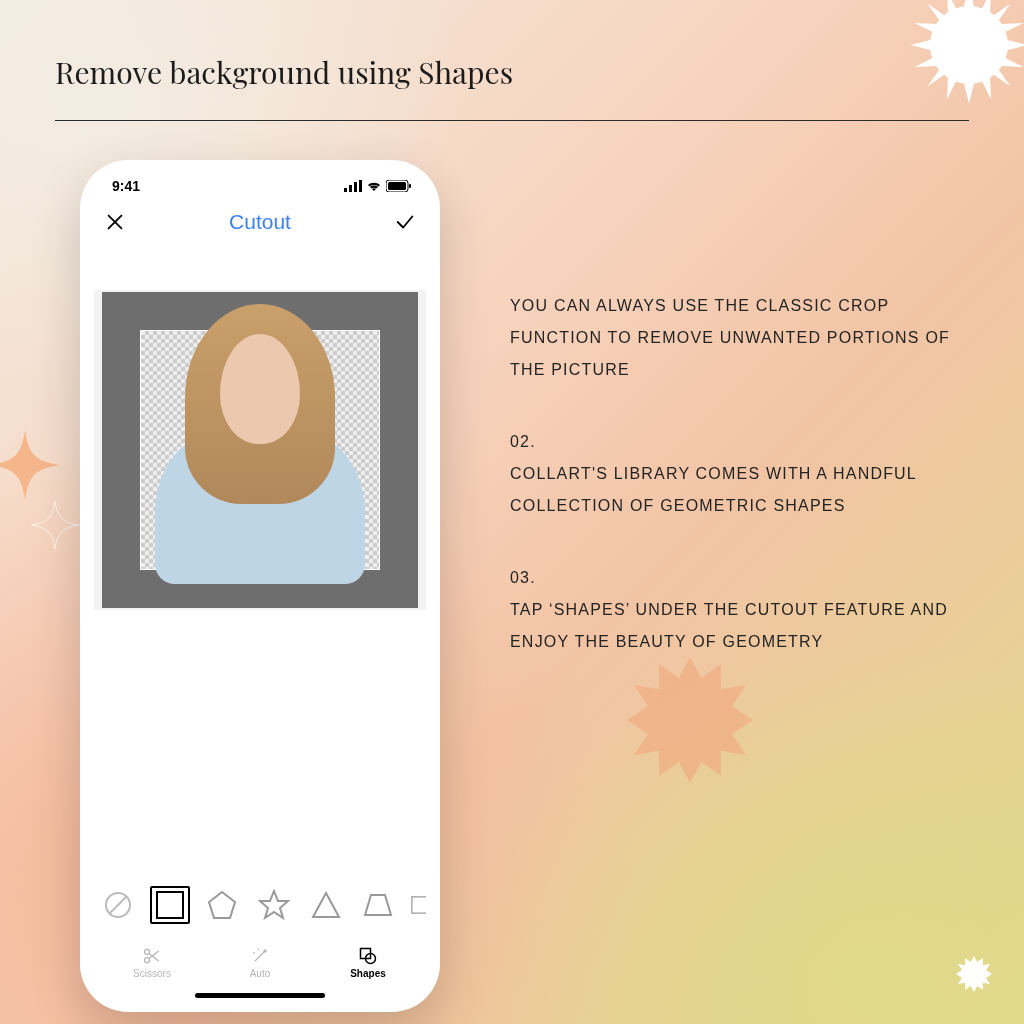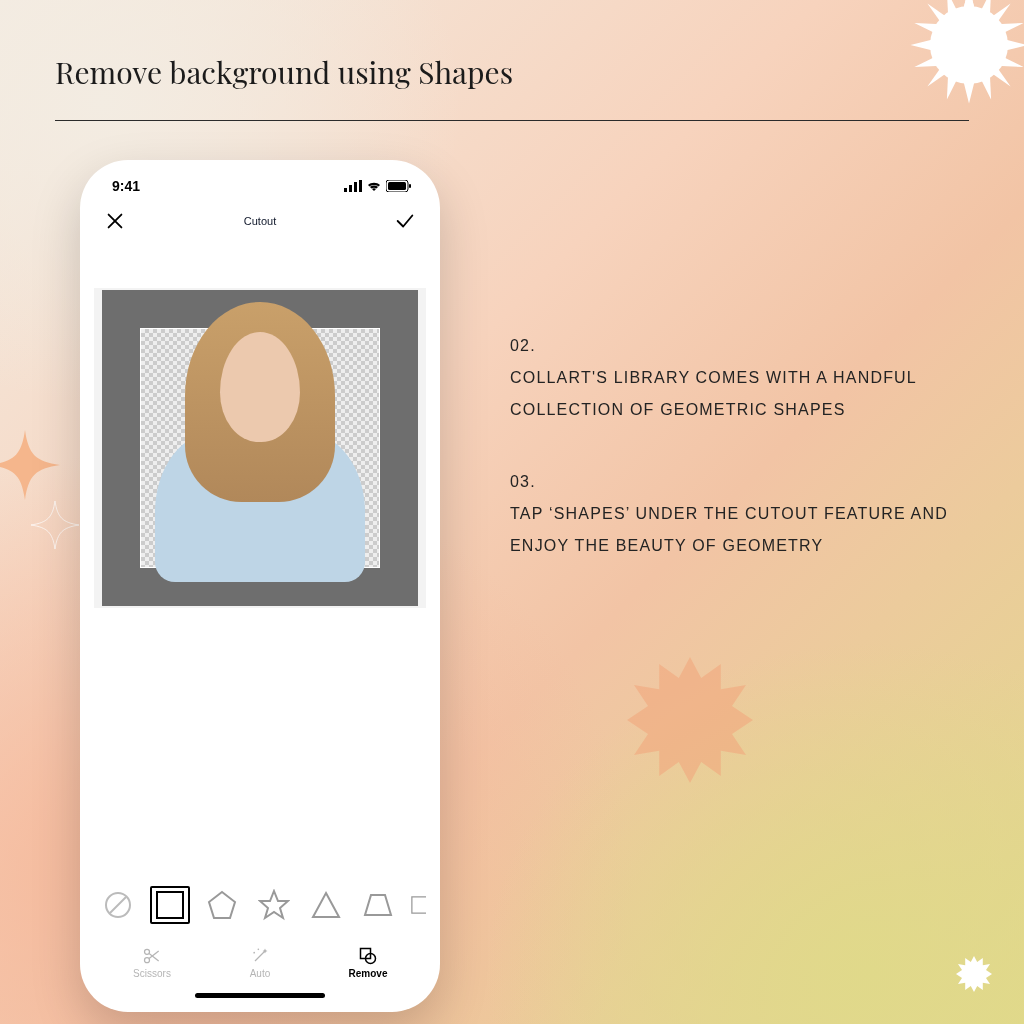--- a/index.html
+++ b/index.html
@@ -109,21 +109,21 @@
   }
   .status-right { display:flex; gap:4px; align-items:center; }
   .status-right svg { height:12px; }
 
   .navbar {
     display:flex;
     justify-content:space-between;
     align-items:center;
     padding:10px 10px 16px 10px;
   }
-  .nav-title { font-size:11px; font-weight:500; color:#0f172a; }
+  .nav-title { font-size:21px; font-weight:500; color:#3b82f6; }
   .nav-icon { width:22px; height:22px; color:#000; }
 
   .canvas {
     background:#f3f3f3;
     flex:0 0 auto;
     margin:40px 0 14px 0;
     height:320px;
     position:relative;
     display:flex;
     align-items:center;
@@ -393,29 +393,30 @@
           <circle cx="5" cy="8" r="1" fill="currentColor"></circle>
           <circle cx="10" cy="4" r="1" fill="currentColor"></circle>
         </svg>
       <span>Auto</span>
     </div>
     <div class="tab active">
       <svg viewBox="0 0 24 24">
           <rect x="3" y="3" width="12" height="12" fill="none" stroke="currentColor" stroke-width="1.8"></rect>
           <circle cx="15" cy="15" r="6" fill="none" stroke="currentColor" stroke-width="1.8"></circle>
         </svg>
-      <span>Remove</span>
+      <span>Shapes</span>
     </div>
   </div>
 
   <div class="home-indicator"></div>
 </div>
 
 <div class="instructions">
   <div class="step">
+    <div>You can always use the classic crop function to remove unwanted portions of the picture</div>
   </div>
   <div class="step">
     <div class="step-num">02.</div>
     <div>Collart's library comes with a handful collection of geometric shapes</div>
   </div>
   <div class="step">
     <div class="step-num">03.</div>
     <div>Tap ‘Shapes’ under the cutout feature and enjoy the beauty of geometry</div>
   </div>
 </div>

